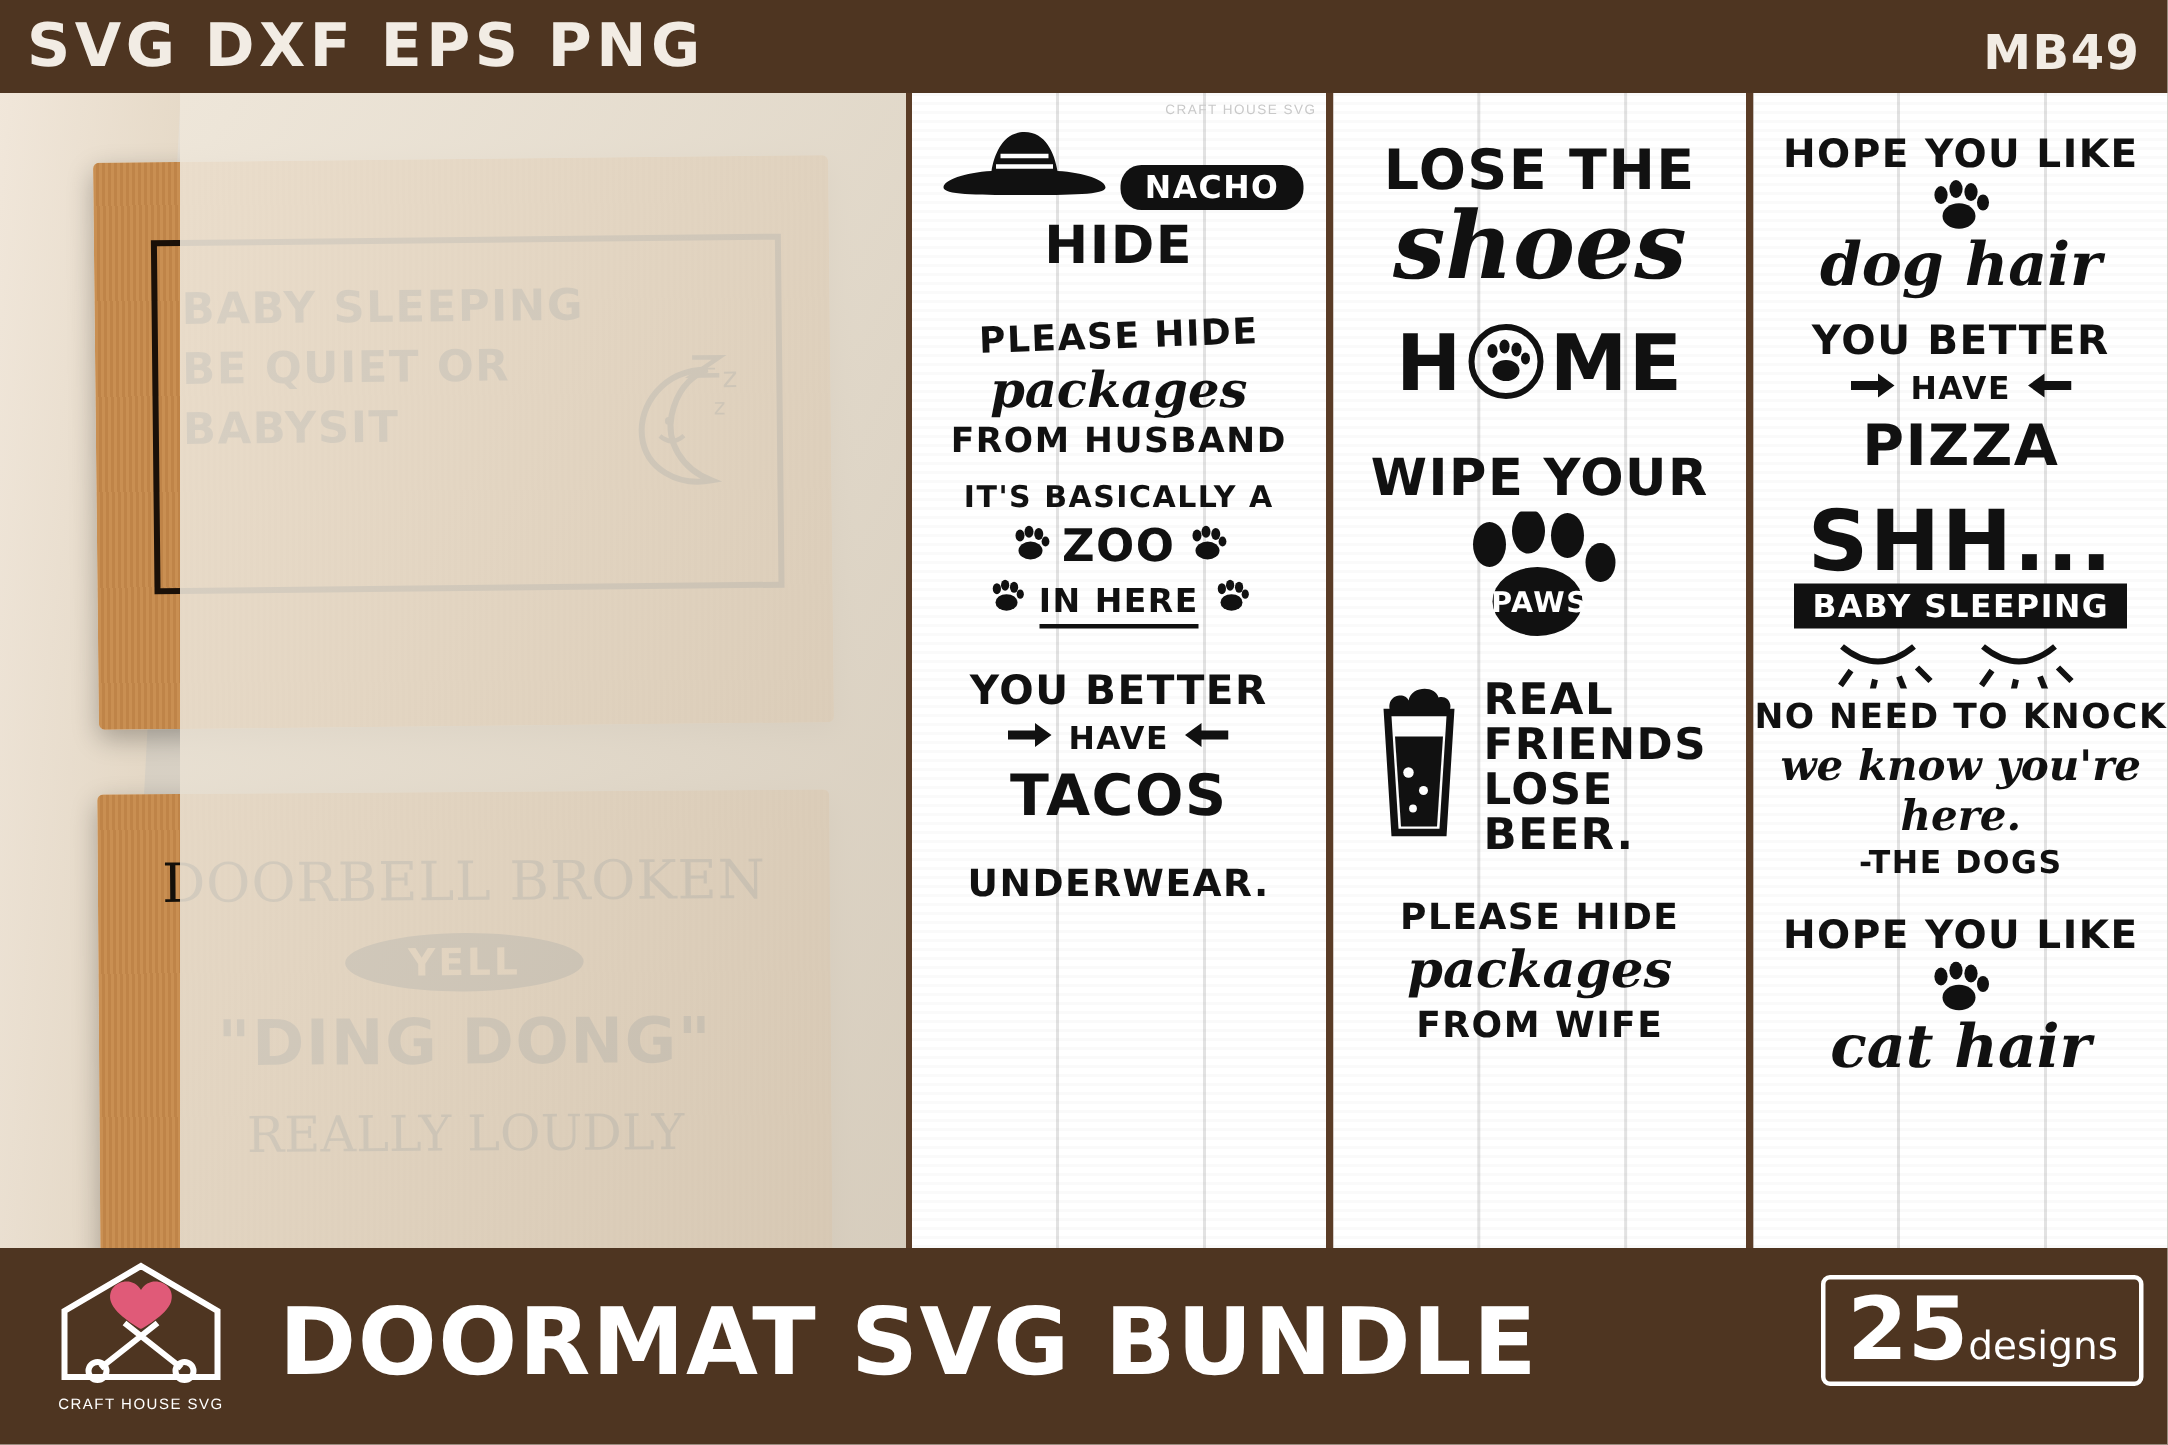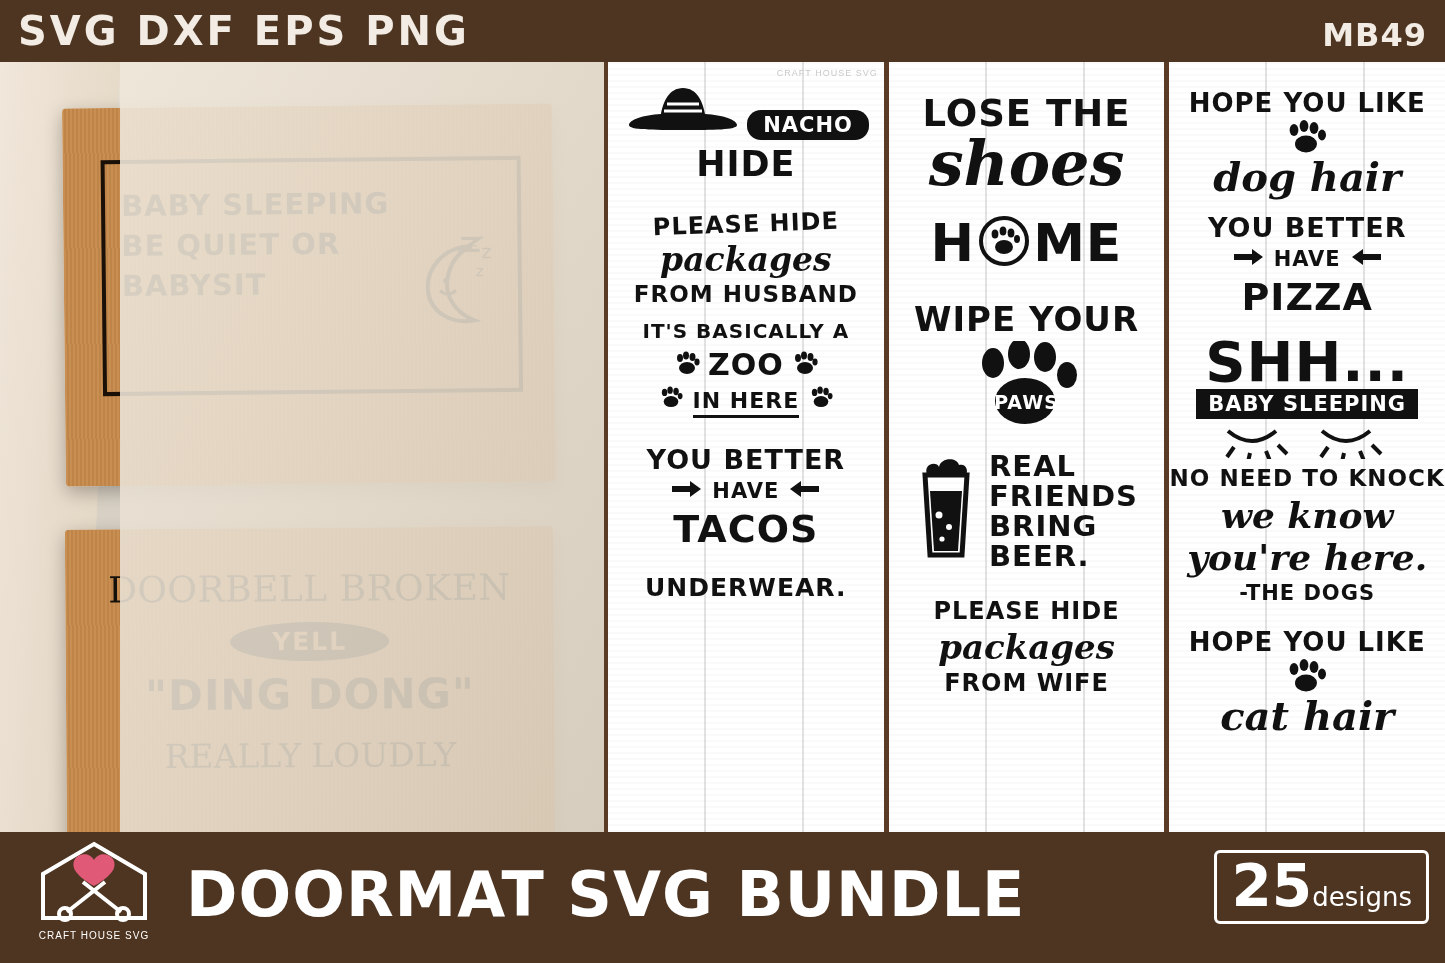--- a/index.html
+++ b/index.html
@@ -253,21 +253,21 @@
                 <path d="M15 34 h32 l-4 60 h-24 Z" fill="#111"></path>
                 <path d="M12 18 c-4 -12 10 -14 12 -8 c2 -10 18 -10 20 -2 c8 -2 10 8 6 10 Z" fill="#111"></path>
                 <circle cx="24" cy="58" r="3.5" fill="#fff"></circle>
                   <circle cx="34" cy="70" r="3" fill="#fff"></circle>
                 <circle cx="27" cy="82" r="2.6" fill="#fff"></circle>
               </svg>
             </span>
             <span class="bold" style="font-size:29px;line-height:30px;text-align:left">
               <span style="display:block">REAL</span>
               <span style="display:block">FRIENDS</span>
-              <span style="display:block">BRING</span>
+              <span style="display:block">LOSE</span>
               <span style="display:block">BEER.</span>
             </span>
           </div>
         </div>
 
         <div class="design" style="margin-top:26px">
           <div class="bold" style="font-size:24px">PLEASE HIDE</div>
           <div class="script" style="font-size:34px;margin:2px 0">packages</div>
           <div class="bold" style="font-size:24px">FROM WIFE</div>
         </div>
@@ -311,21 +311,21 @@
           <svg width="190" height="34" viewBox="0 0 190 34" style="display:block;margin:6px auto">
             <path d="M16 6 q24 20 48 0" fill="none" stroke="#111" stroke-width="4"></path>
             <path d="M22 22 l-7 10 M38 28 l-2 9 M54 26 l4 10 M66 20 l9 9" stroke="#111" stroke-width="4" fill="none"></path>
             <path d="M110 6 q24 20 48 0" fill="none" stroke="#111" stroke-width="4"></path>
             <path d="M116 22 l-7 10 M132 28 l-2 9 M148 26 l4 10 M160 20 l9 9" stroke="#111" stroke-width="4" fill="none"></path>
           </svg>
         </div>
 
         <div class="design" style="margin-top:6px">
           <div class="bold" style="font-size:23px">NO NEED TO KNOCK</div>
-          <div class="script" style="font-size:36px;margin:3px 12px">we know you're here.</div>
+          <div class="script" style="font-size:28px;margin:3px 12px">we know you're here.</div>
           <div class="bold" style="font-size:21px">-THE DOGS</div>
         </div>
 
         <div class="design" style="margin-top:22px">
           <div class="bold" style="font-size:26px">HOPE YOU LIKE</div>
           <svg width="44" height="34" viewBox="0 0 44 34" style="display:block;margin:2px auto">
             <ellipse cx="9" cy="10" rx="4.4" ry="6" fill="#111"></ellipse>
             <ellipse cx="19" cy="6" rx="4.4" ry="6" fill="#111"></ellipse>
             <ellipse cx="29" cy="8" rx="4.4" ry="6" fill="#111"></ellipse>
             <ellipse cx="37" cy="15" rx="4" ry="5.4" fill="#111"></ellipse>

